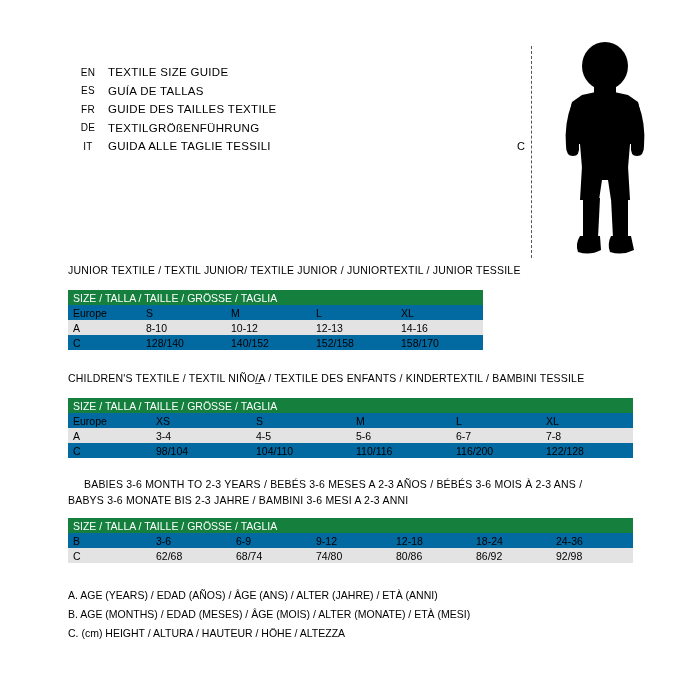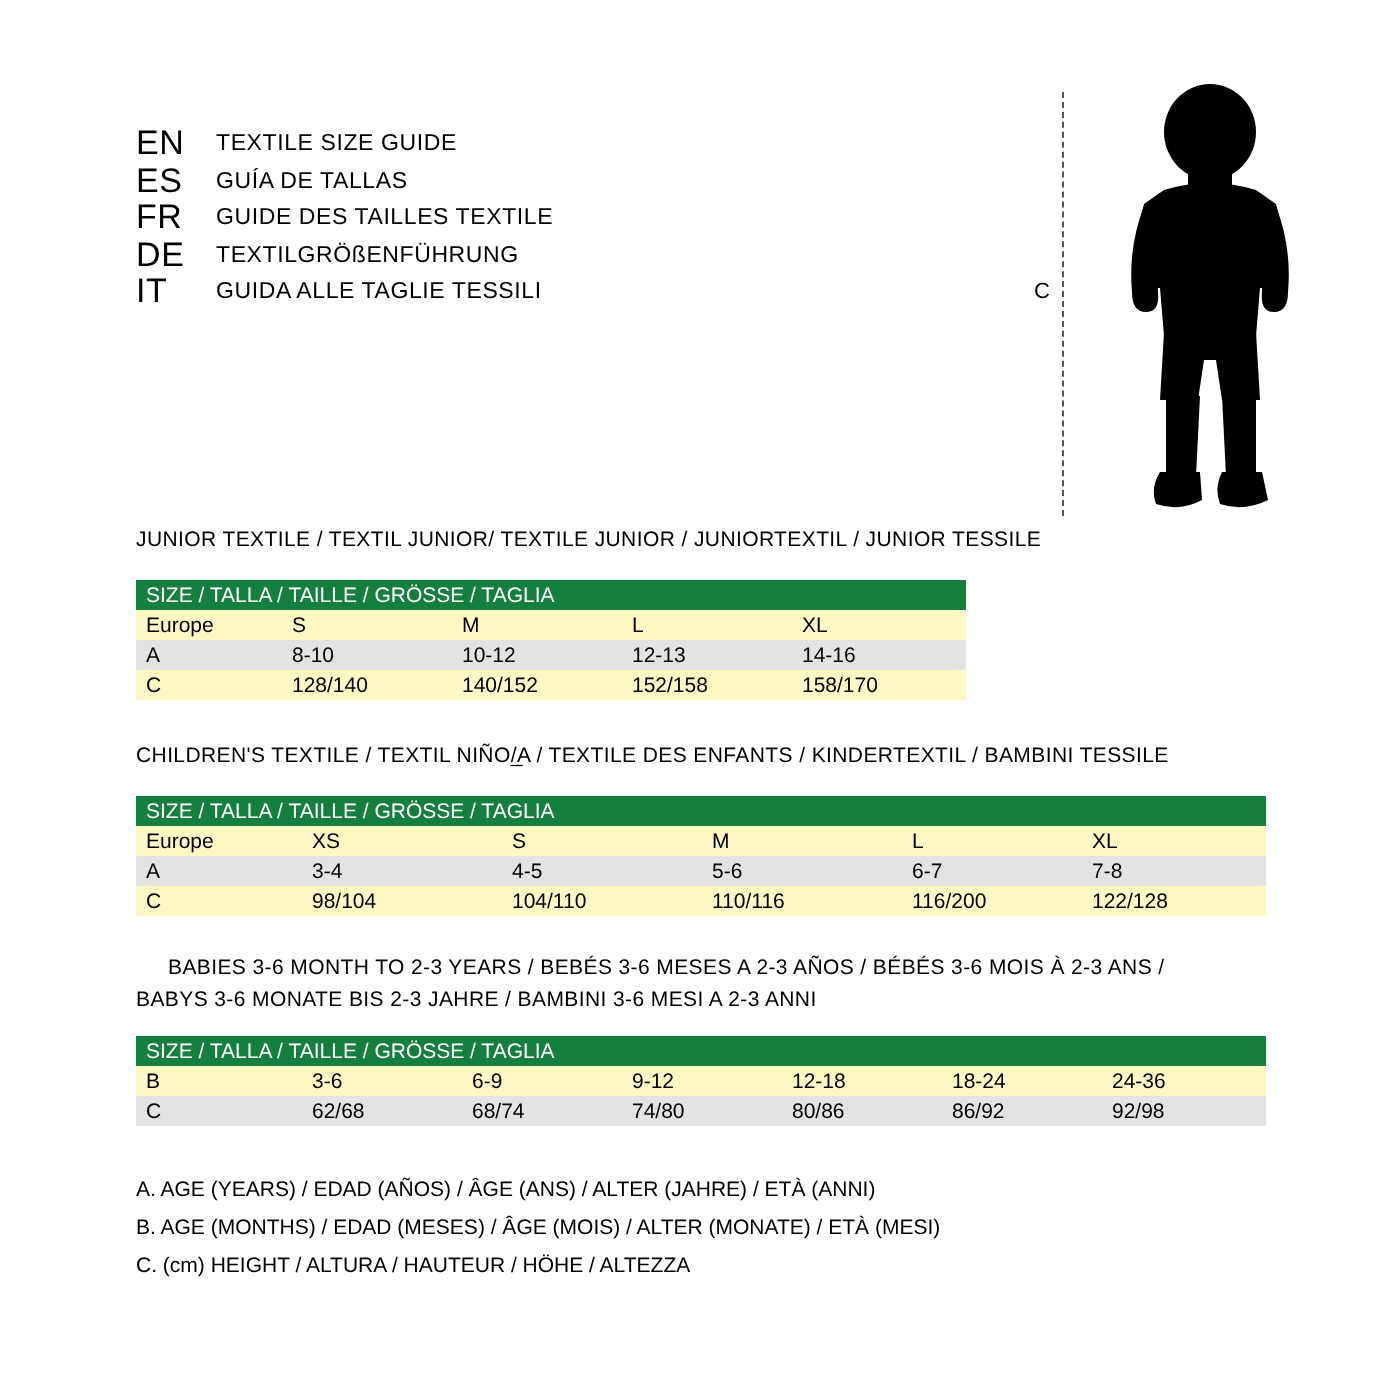--- a/index.html
+++ b/index.html
@@ -30,21 +30,22 @@
     letter-spacing: 0.3px;
   }
   .lang-row {
     display: flex;
     height: 18.5px;
     align-items: center;
   }
   .lang-code {
     width: 40px;
     flex: 0 0 40px;
-    font-size: 17px;
+    font-size: 10px;
+    text-align: center;
   }
   .lang-text {
     font-size: 11.5px;
   }
 
   
   .figure-area {
     position: absolute;
     left: 500px;
     top: 40px;
@@ -98,21 +99,21 @@
   .hdr-row td {
     background: #15803d;
     color: #ffffff;
     font-size: 10.5px;
     height: 16px;
   }
   .row-grey td {
     background: #e3e3e3;
   }
   .row-white td {
-    background: #fef9c3;
+    background: #0369a1;
   }
   .cell-label {
     padding-left: 5px !important;
   }
   .cell-val {
     padding-left: 3px !important;
   }
 
   
   .legend {

